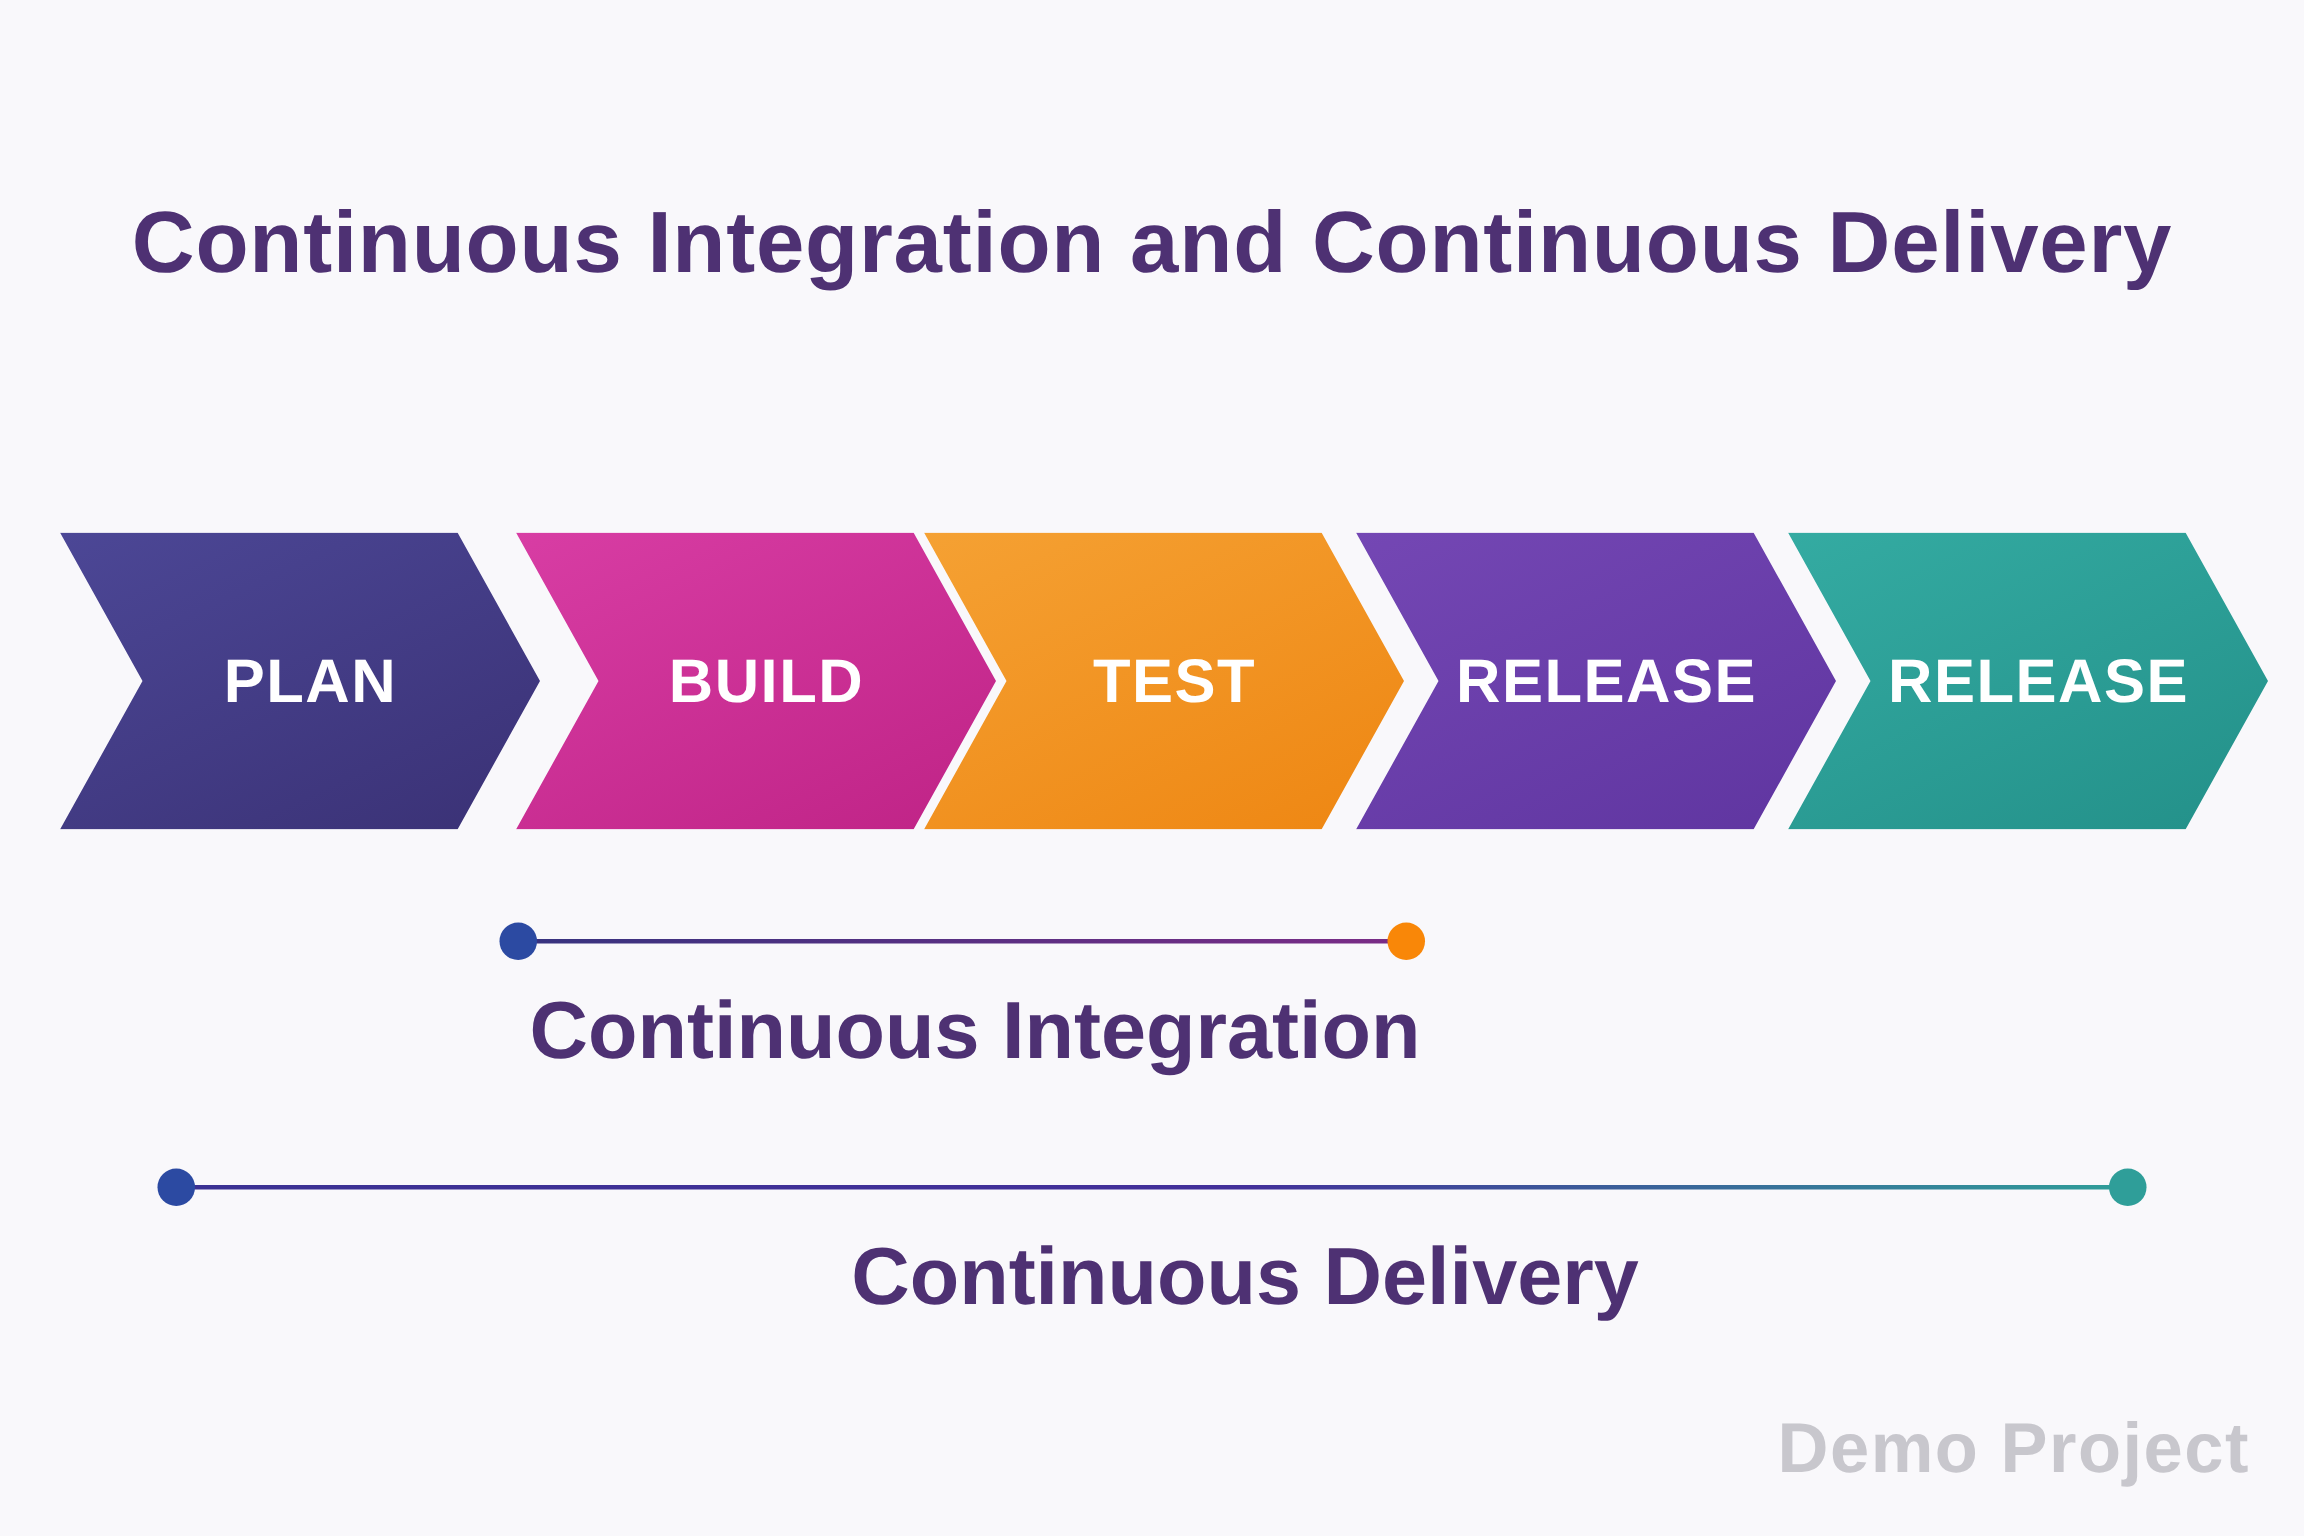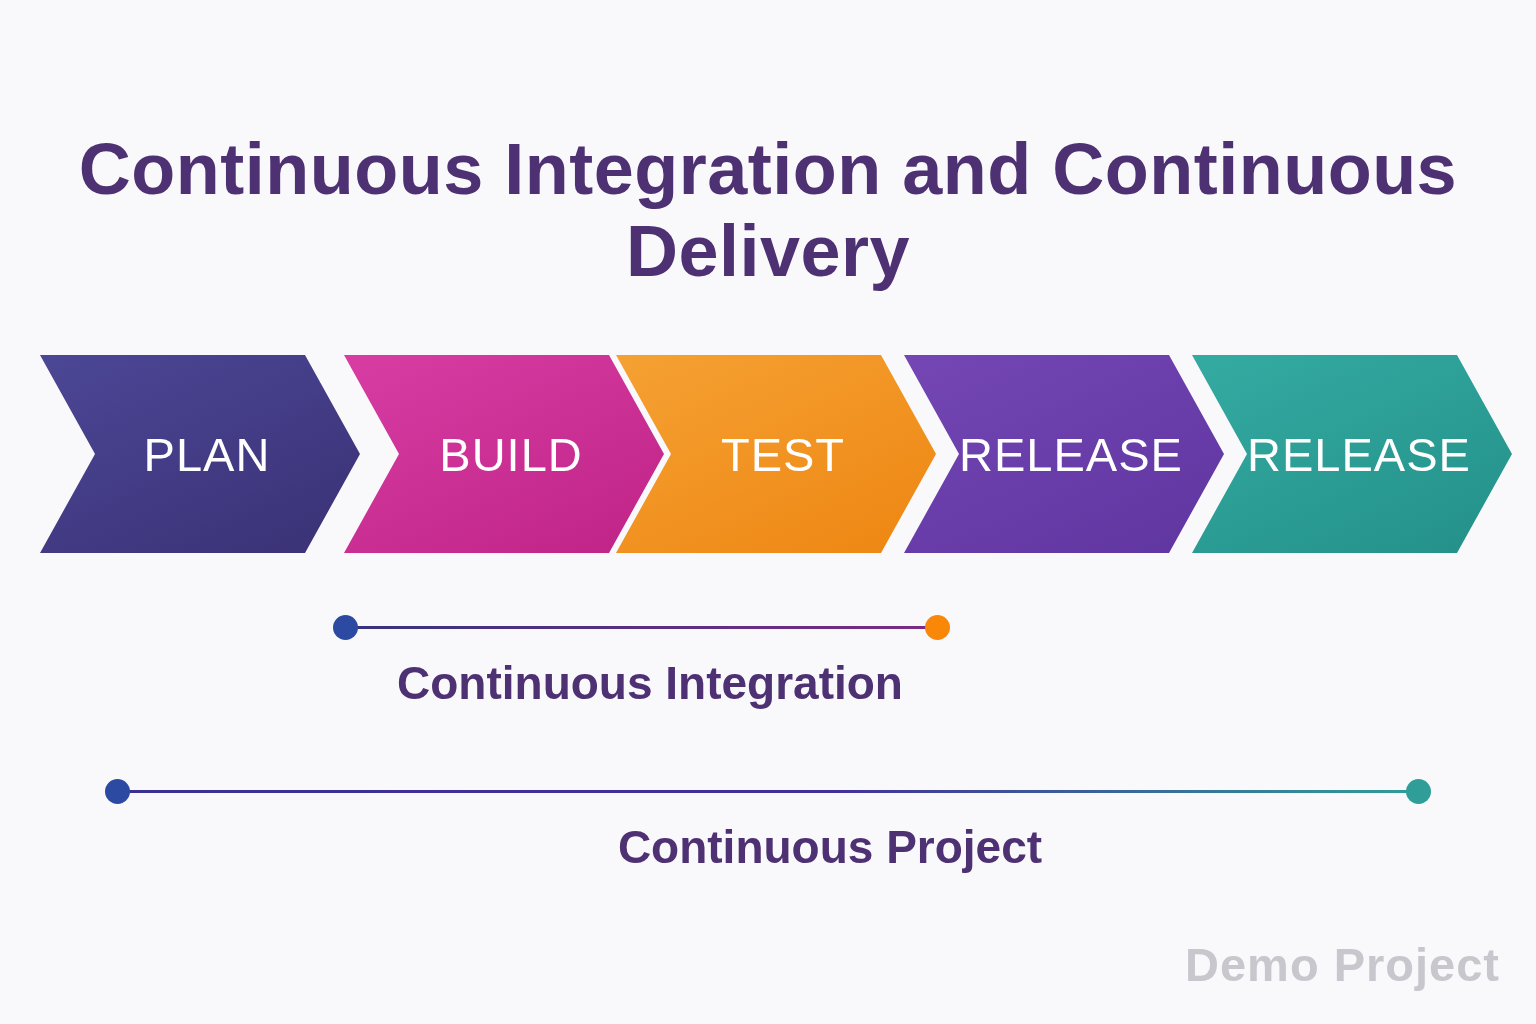--- a/index.html
+++ b/index.html
@@ -15,21 +15,21 @@
   .canvas {
     position: absolute;
     inset: 0;
   }
   .title {
     position: absolute;
     top: 128px;
     left: 0;
     width: 100%;
     text-align: center;
-    font-size: 72px;
+    font-size: 58px;
     font-weight: 600;
     color: #4e3173;
     letter-spacing: 0.5px;
   }
   .pipeline {
     position: absolute;
     top: 355px;
     left: 0;
     width: 100%;
     height: 198px;
@@ -39,39 +39,39 @@
     top: 0;
     width: 320px;
     height: 198px;
     clip-path: polygon(0 0, calc(100% - 55px) 0, 100% 50%, calc(100% - 55px) 100%, 0 100%, 55px 50%);
     display: flex;
     align-items: center;
     justify-content: center;
   }
   .chevron .stage-label {
     color: #ffffff;
-    font-size: 47px;
-    font-weight: normal;
+    font-size: 41px;
+    font-weight: bold;
     letter-spacing: 1px;
     padding-left: 14px;
   }
   .span-line {
     position: absolute;
     height: 3px;
     border-radius: 2px;
   }
   .dot {
     position: absolute;
     width: 25px;
     height: 25px;
     border-radius: 50%;
   }
   .span-label {
     position: absolute;
-    font-size: 46px;
+    font-size: 54px;
     font-weight: 600;
     color: #4e3173;
     text-align: center;
   }
   .watermark {
     position: absolute;
     right: 36px;
     bottom: 32px;
     font-size: 47px;
     font-weight: 700;
@@ -108,17 +108,17 @@
   <div class="span-line" style="left: 346px; top: 626px; width: 592px;
               background: linear-gradient(90deg, #37337f, #7b2c86);"></div>
   <div class="dot" style="left: 333px; top: 615px; background: rgb(44, 74, 162);"></div>
   <div class="dot" style="left: 925px; top: 615px; background: rgb(249, 135, 8);"></div>
   <div class="span-label" style="left: 340px; top: 656px; width: 620px;">Continuous Integration</div>
 
   <div class="span-line" style="left: 118px; top: 790px; width: 1300px;
               background: linear-gradient(90deg, #3b3193, #43309a 55%, #2f9e99);"></div>
   <div class="dot" style="left: 105px; top: 779px; background: rgb(44, 74, 162);"></div>
   <div class="dot" style="left: 1406px; top: 779px; background: rgb(47, 158, 153);"></div>
-  <div class="span-label" style="left: 400px; top: 820px; width: 860px;">Continuous Project</div>
+  <div class="span-label" style="left: 400px; top: 820px; width: 860px;">Continuous Delivery</div>
 
   <div class="watermark">Demo Project</div>
 
 </div>
 
 </body></html>

